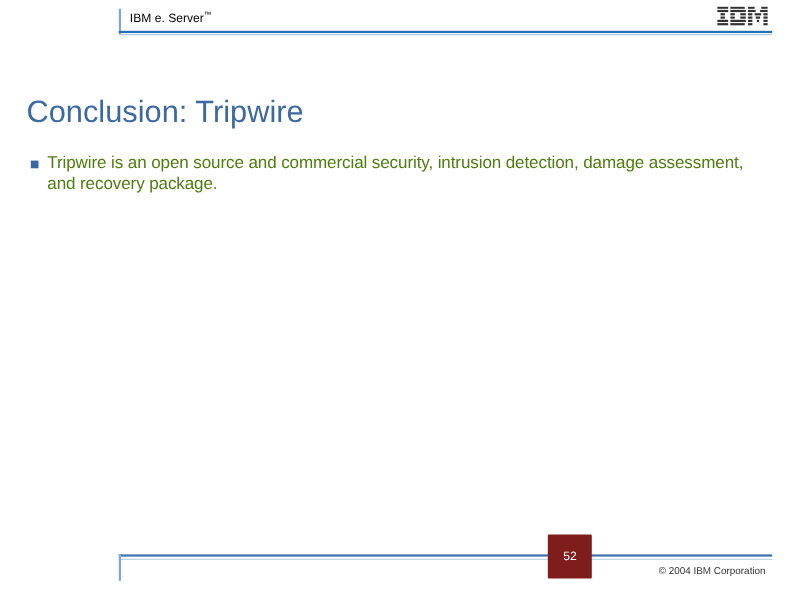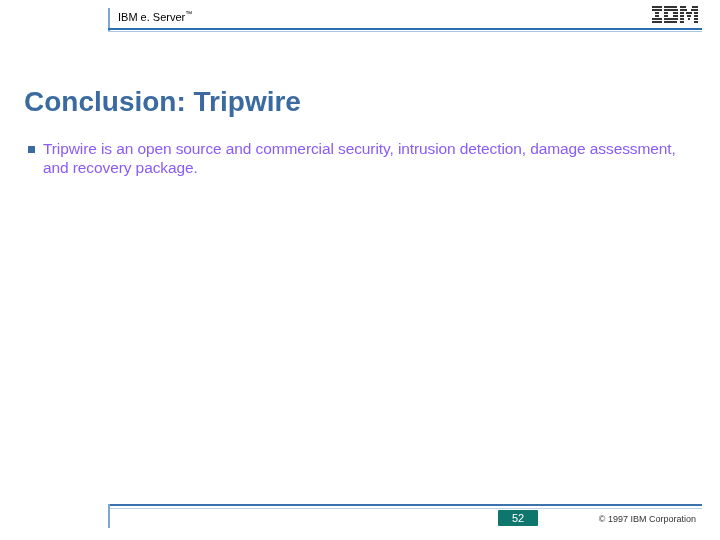--- a/index.html
+++ b/index.html
@@ -11,33 +11,33 @@
   .brand-wrap { position: absolute; left: 118px; top: 10px; font-size: 11px; color: #000; letter-spacing: 0; }
   .brand-wrap .tm { font-size: 7px; vertical-align: super; }
   .header-rule-main { position: absolute; left: 108px; top: 28px; right: 18px; height: 2px; background: #2a6fb4; }
   .header-rule-thin { position: absolute; left: 108px; top: 31px; right: 18px; height: 1px; background: #a9c5e2; }
   .header-tick { position: absolute; left: 108px; top: 8px; width: 2px; height: 23px; background: #7da7d1; }
 
   .ibm-logo { position: absolute; right: 22px; top: 6px; }
   .ibm-logo svg { display: block; }
 
   
-  .title { position: absolute; left: 24px; top: 86px; font-size: 28px; color: #3b6aa0; font-weight: 700; }
+  .title { position: absolute; left: 24px; top: 86px; font-size: 28px; color: #3b6aa0; font-weight: 400; }
 
   
   .body { position: absolute; left: 28px; top: 140px; right: 28px; }
   .bullet { display: flex; align-items: flex-start; margin-bottom: 2px; }
   .sq { width: 7px; height: 7px; background: #3b6aa0; flex: 0 0 auto; margin-top: 6px; margin-right: 8px; }
-  .bt { font-size: 15.5px; line-height: 1.22; color: #8b5cf6; letter-spacing: -0.1px; }
+  .bt { font-size: 15.5px; line-height: 1.22; color: #4d7c0f; letter-spacing: -0.1px; }
 
   
   .footer-rule { position: absolute; left: 108px; right: 18px; bottom: 34px; height: 2px; background: #3b72ad; }
   .footer-rule-thin { position: absolute; left: 108px; right: 18px; bottom: 31px; height: 1px; background: #bcd2e8; }
   .footer-tick { position: absolute; left: 108px; bottom: 12px; width: 2px; height: 24px; background: #7da7d1; }
-  .page-num-box { position: absolute; bottom: 14px; left: 498px; background: #0f766e; color: #fff; font-size: 11px; padding: 2px 14px; border-radius: 1px; }
+  .page-num-box { position: absolute; bottom: 14px; left: 498px; background: #7f1d1d; color: #fff; font-size: 11px; padding: 14px 14px; border-radius: 1px; }
   .copyright { position: absolute; bottom: 16px; right: 24px; font-size: 9px; color: #333; }
 </style>
 </head>
 <body>
 
 <div class="slide">
 
   <div class="header">
     <div class="header-tick"></div>
     <div class="brand-wrap">
@@ -91,15 +91,15 @@
     <div class="bullet">
       <div class="sq"></div>
       <div class="bt">Tripwire is an open source and commercial security, intrusion detection, damage assessment, and recovery package.</div>
     </div>
   </div>
 
   <div class="footer-rule"></div>
   <div class="footer-rule-thin"></div>
   <div class="footer-tick"></div>
   <div class="page-num-box">52</div>
-  <div class="copyright">© 1997 IBM Corporation</div>
+  <div class="copyright">© 2004 IBM Corporation</div>
 
 </div>
 
 </body></html>

